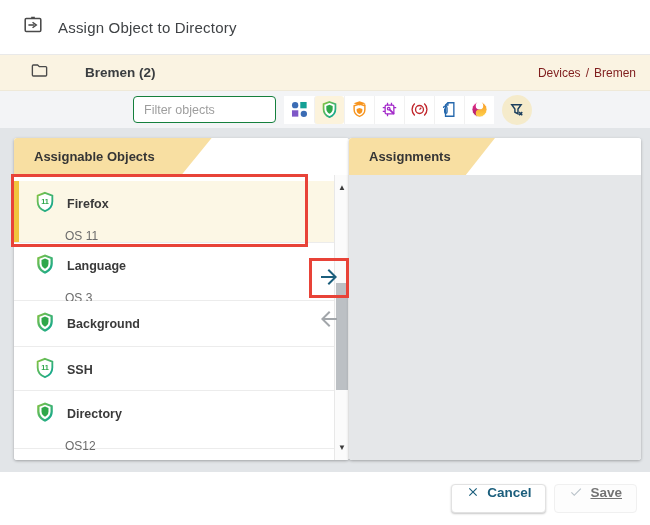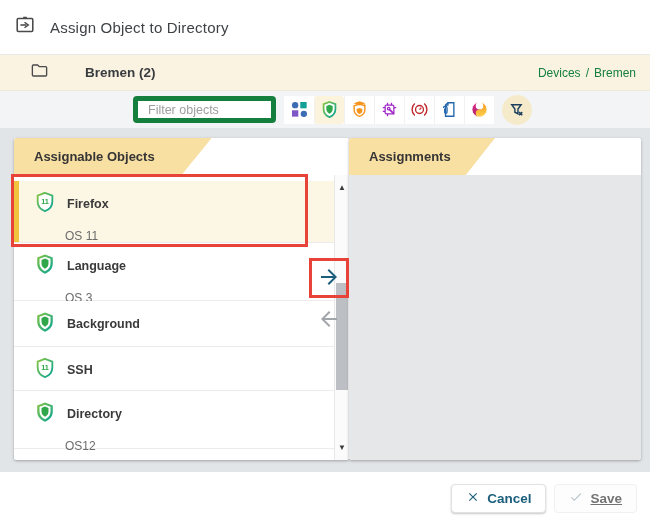--- a/index.html
+++ b/index.html
@@ -1,32 +1,32 @@
 <!DOCTYPE html>
 <html><head>
 <meta charset="utf-8">
 <style>
   * { margin:0; padding:0; box-sizing:border-box; }
   body { font-family:"Liberation Sans", sans-serif; background:#fff; }
   .app { position:relative; width:650px; height:525px; background:#fff; overflow:hidden; }
 
   
-  .header { height:55px; display:flex; align-items:center; padding-left:14px; background:#fff;
+  .header { height:55px; display:flex; align-items:center; padding-left:22px; background:#fff;
             border-bottom:1px solid #e9e9e9; }
   .header .ttl { font-size:15px; color:#3f4245; font-weight:500; margin-left:14px; letter-spacing:.2px; }
 
   
   .dirbar { height:36px; background:#faf3e2; display:flex; align-items:center;
             padding:0 14px 0 30px; border-bottom:1px solid #efe9d8;gap:24px; }
   .dirbar .dname { font-size:13.5px; font-weight:bold; color:#3a3d40; margin-left:12px; }
-  .crumbs { margin-left:auto; font-size:12px; color:#15803d; display:flex; gap:5px; align-items:center; }
+  .crumbs { margin-left:auto; font-size:12px; color:#7f1d1d; display:flex; gap:5px; align-items:center; }
 
   
   .toolbar { height:37px; background:#f3f4f6; display:flex; align-items:center; padding-left:133px; }
-  .filter-input { width:143px; height:27px; border:5px solid #15803d; border-radius:4px; background:#fff;
+  .filter-input { width:143px; height:27px; border:1px solid #15803d; border-radius:4px; background:#fff;
                   font-size:12.5px; padding:0 10px; color:#333; outline:none; font-family:inherit; }
   .filter-input::placeholder { color:#9e9e9e; }
   .icon-row { display:flex; background:#fff; margin-left:8px; border-radius:2px; height:28px; }
   .icon-btn { width:30px; height:28px; display:flex; align-items:center; justify-content:center;
               border-left:1px solid #f1f1f1; cursor:pointer; background:#fff; }
   .icon-btn:first-child { border-left:none; }
   .icon-btn.sel { background:#fcf3dc; border-radius:3px; }
   .clear-filter { width:30px; height:30px; border-radius:50%; background:#f5ebcb; margin-left:8px;
                   display:flex; align-items:center; justify-content:center; cursor:pointer; }
 
@@ -67,21 +67,21 @@
   .xfer-unassign { left:316px; top:179px; }
 
   
   .anno { position:absolute; border:3px solid #e84338; pointer-events:none; z-index:6; }
   .anno-item { top:36px; left:-3px; width:297px; height:73px; }
   .anno-arrow { left:309px; top:130px; width:40px; height:40px; }
 
   
   .footer { height:53px; background:#fff; display:flex; justify-content:flex-end; align-items:flex-start;
             gap:8px; padding:12px 13px 0 0; }
-  .btn { display:flex; align-items:center; gap:7px; height:29px; padding:0 14px; border-radius:4px;
+  .btn { display:flex; align-items:flex-start; gap:7px; height:29px; padding:0 14px; border-radius:4px;
          font-size:13.5px; font-weight:bold; font-family:inherit; cursor:pointer; }
   .btn-cancel { background:#fff; border:1px solid #e2e2e2; box-shadow:0 1px 2px rgba(0,0,0,.22); color:#1b5e7c; }
   .btn-save { background:#fdfdfd; border:1px solid #f0f0f0; color:#737373; cursor:default;text-decoration:underline; }
 </style>
 </head>
 <body>
 
 <svg width="0" height="0" style="position:absolute">
   <defs>
     <linearGradient id="gShield" x1="0" y1="0" x2="1" y2="1">

